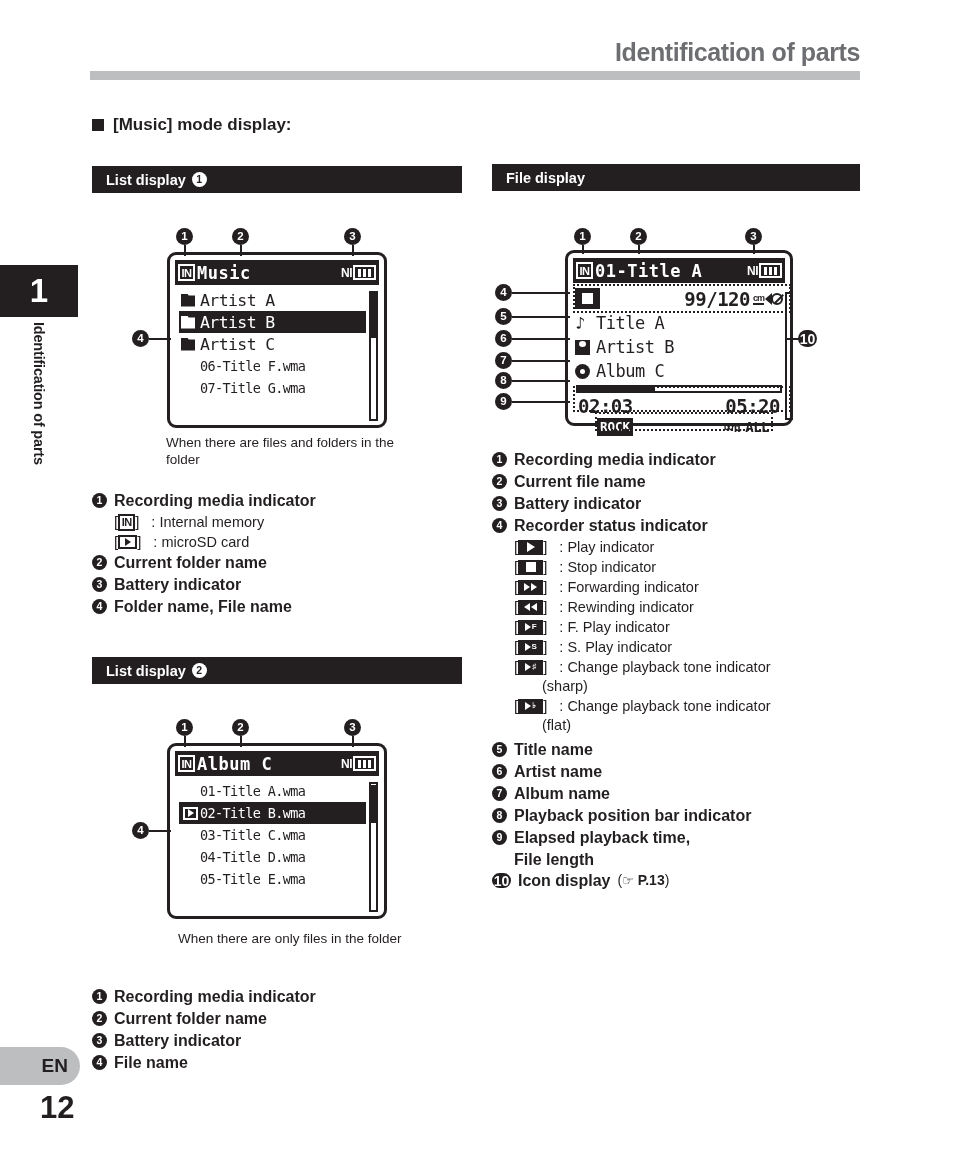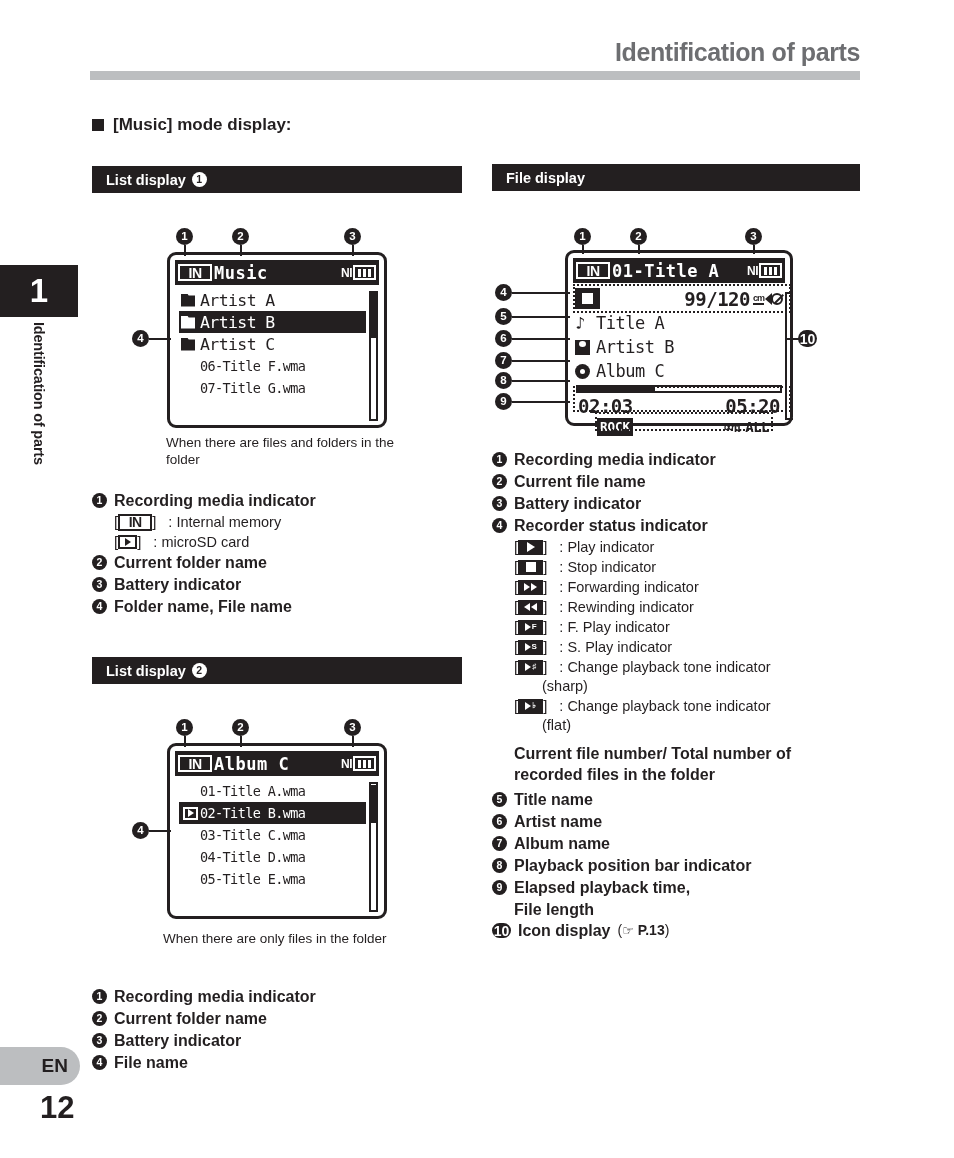--- a/index.html
+++ b/index.html
@@ -158,25 +158,25 @@
     margin-left: 2px;
   }
   .lcd-titlebar .spacer { flex: 1; }
   .ni-text {
     font-size: 12px; font-weight: bold; letter-spacing: -0.5px;
     font-family: "Liberation Sans", sans-serif;
   }
 
   
   .icon-in {
-    width: 34px; height: 17px;
+    width: 17px; height: 17px;
     border: 2px solid #fff;
     background: #231f20;
     color: #fff;
-    font-size: 14px;
+    font-size: 11px;
     font-weight: bold;
     display: inline-flex;
     align-items: center; justify-content: center;
     flex: none;
     font-family: "Liberation Sans", sans-serif;
     letter-spacing: -0.5px;
     text-align: right;
   }
   .icon-in.dark {
     border-color: #231f20; background: #fff; color: #231f20;
@@ -358,21 +358,21 @@
   .lead { position: absolute; background: #231f20; }
 
   
   .caption {
     position: absolute;
     font-size: 13.5px;
     line-height: 17px;
     color: #231f20;
   }
   #cap1 { left: 166px; top: 434px; width: 230px; }
-  #cap2 { left: 163px; top: 930px; width: 230px; }
+  #cap2 { left: 178px; top: 930px; width: 230px; }
 
   
   .legend { position: absolute; }
   .litem {
     display: flex; align-items: flex-start; gap: 7px;
     font-size: 16px; font-weight: bold;
     line-height: 21px;
     margin-bottom: 1px;
   }
   .litem .cn { margin-top: 3px; }
@@ -834,21 +834,20 @@
     <span class="brk">[</span>
       <span class="chip">
         <span class="tri sm"></span>
         <span class="lt">♭</span>
       </span>
       <span class="brk">]</span>
       <span class="after">: Change playback tone indicator</span>
   </div>
   <div class="sub-cont">(flat)</div>
 
-  <div class="bold-block" style="margin-top:8px; width:330px;">Current file number/ Total number of recorded files in the folder</div>
 
   <div class="litem" style="margin-top:4px;">
     <span class="cn">5</span>
     <span>Title name</span>
   </div>
   <div class="litem">
     <span class="cn">6</span>
     <span>Artist name</span>
   </div>
   <div class="litem">

